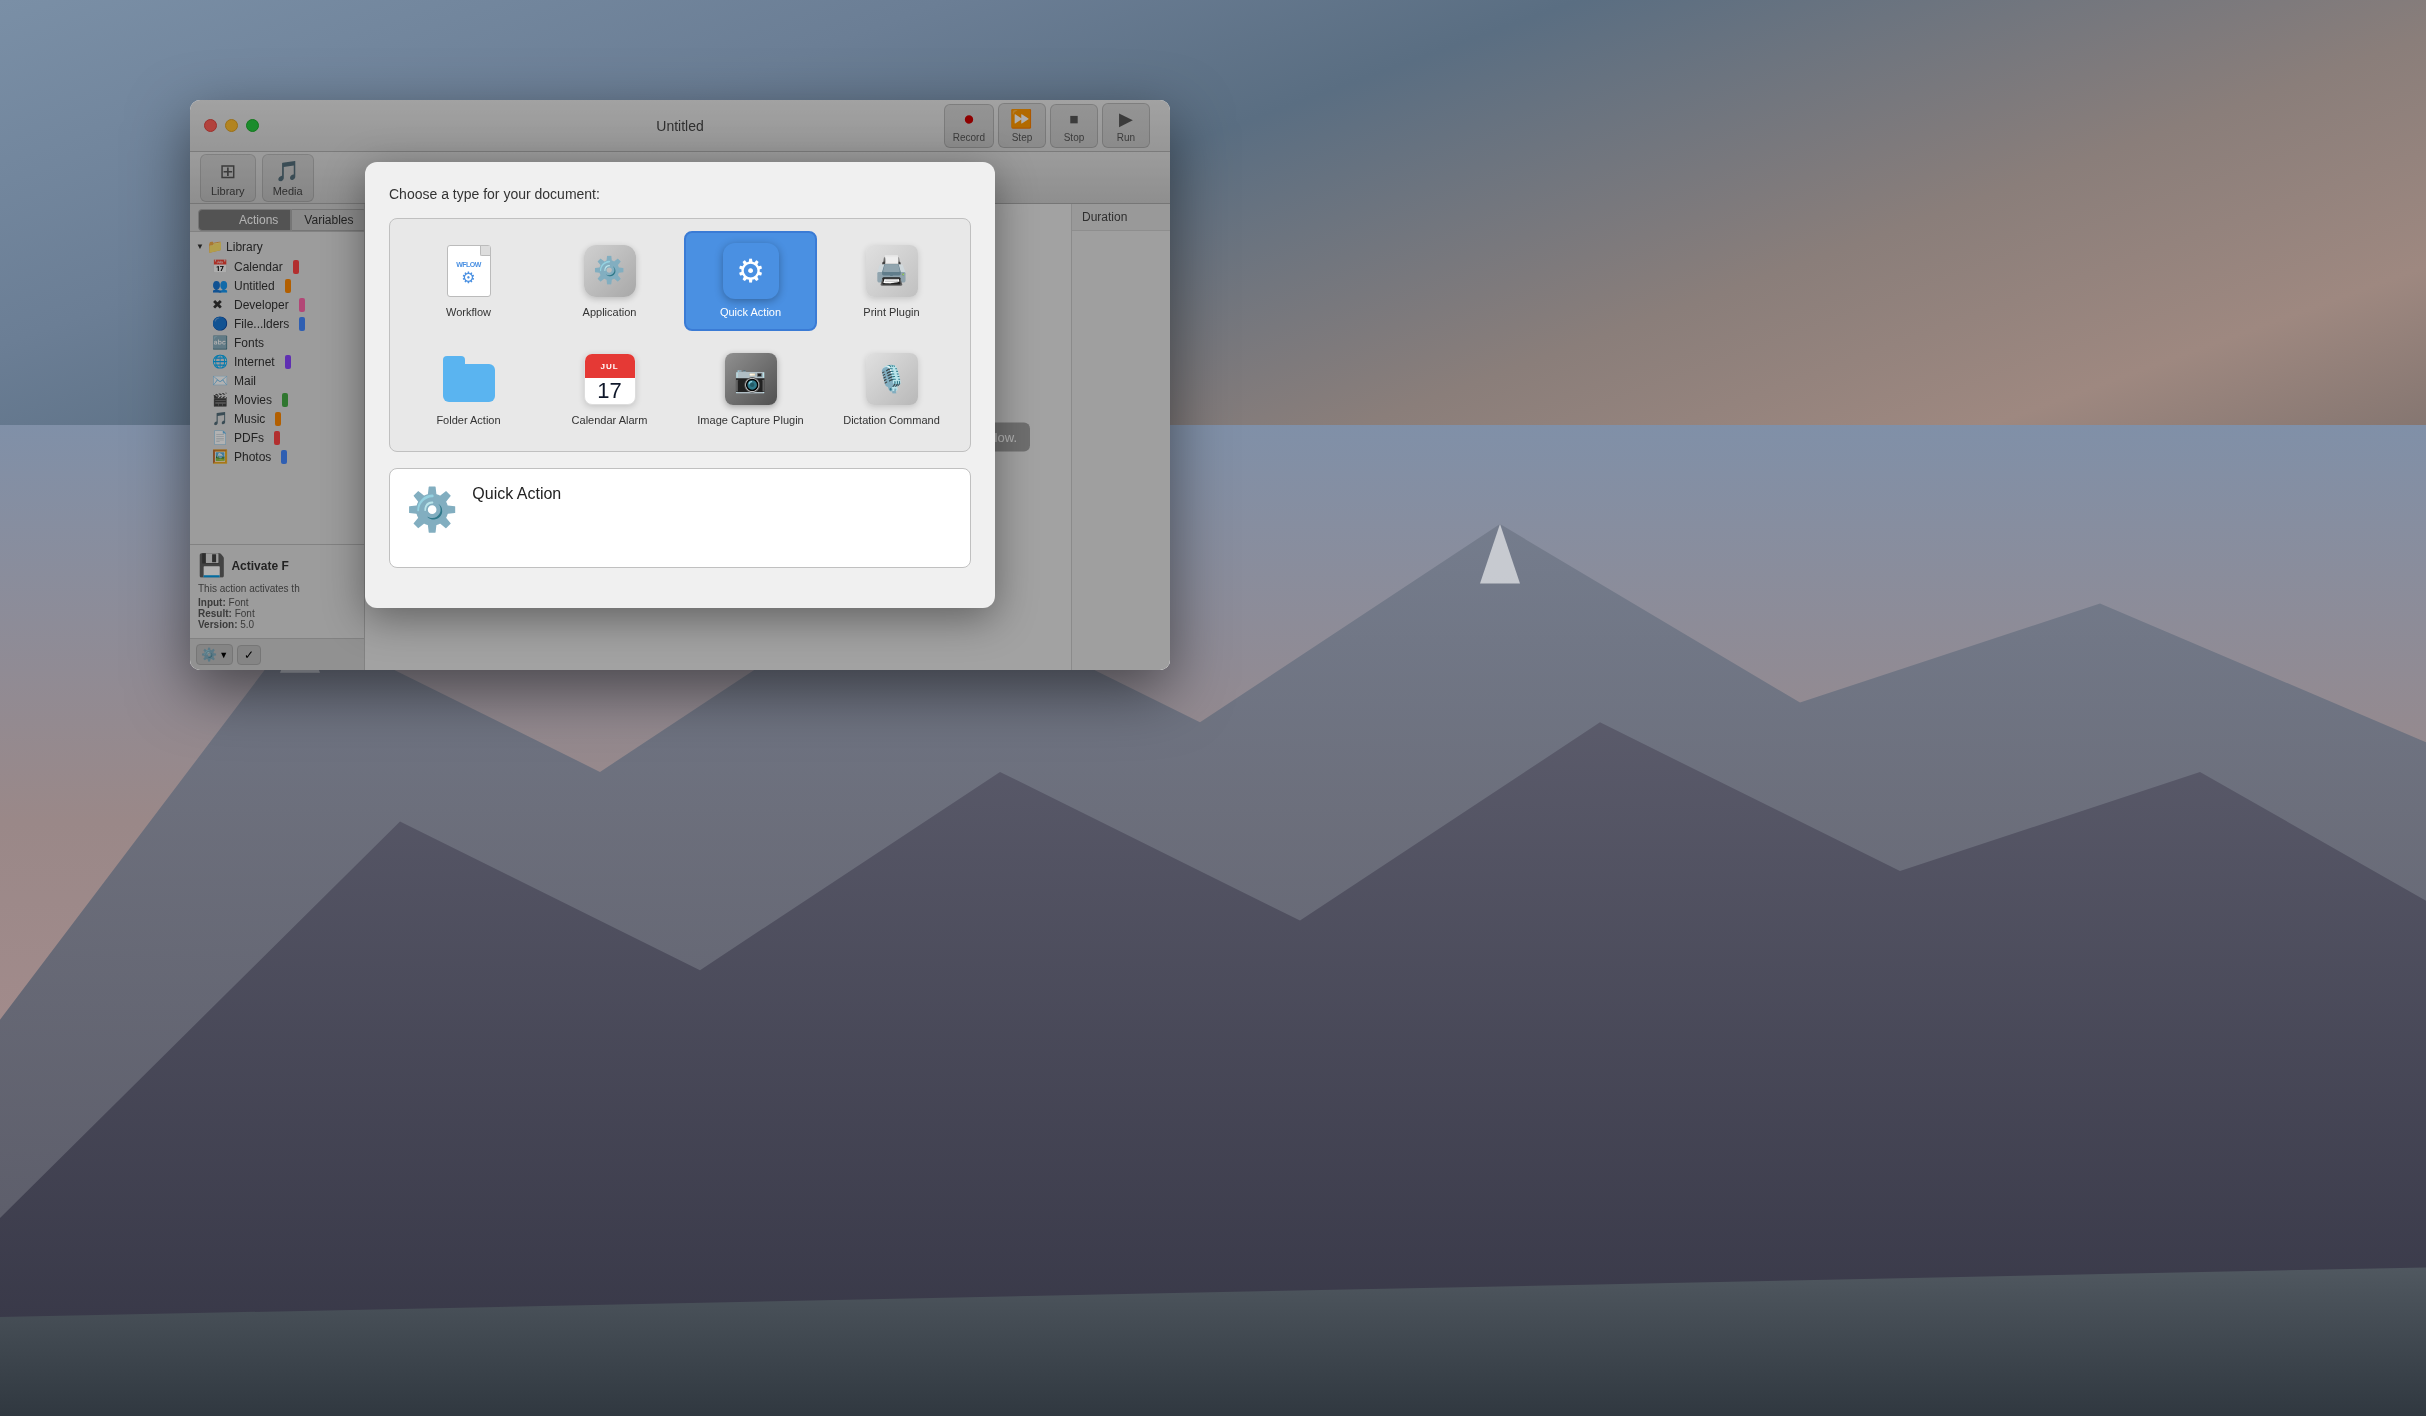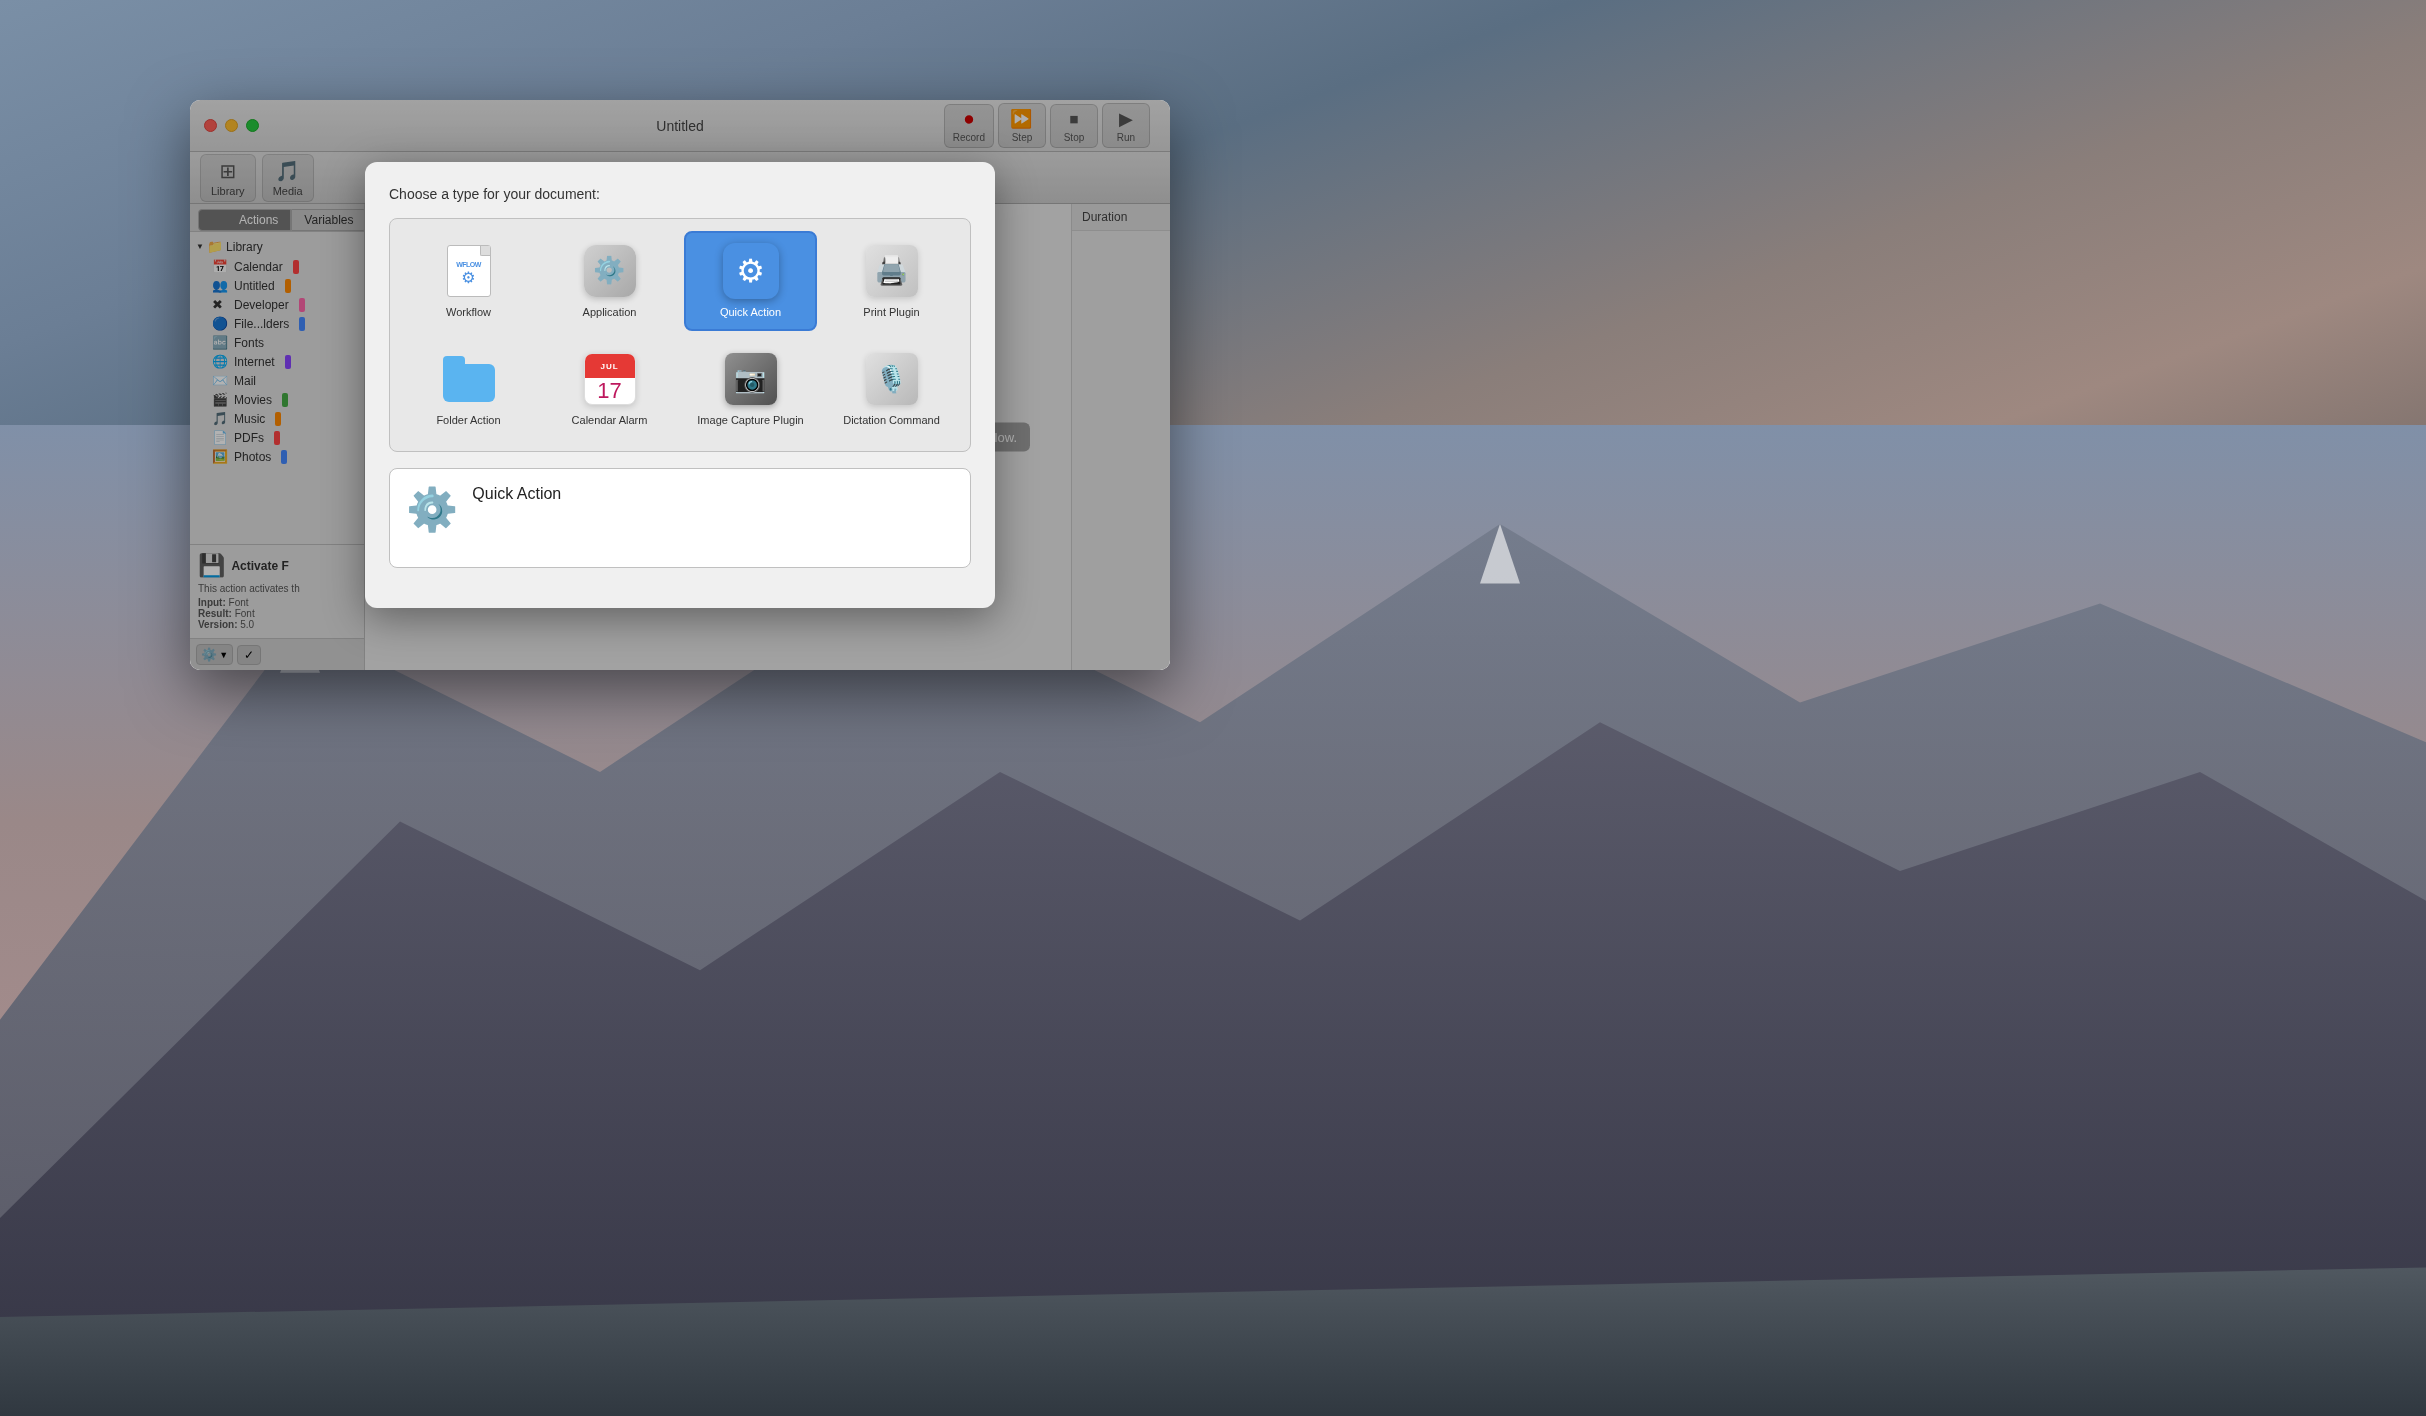--- a/index.html
+++ b/index.html
@@ -637,21 +637,21 @@
               <div style="position:absolute;top:0;left:0;width:22px;height:12px;background:#5ab4f0;border-radius:4px 4px 0 0;"></div>
             </div>
           </div>
           <span class="type-label">Folder Action</span>
         </div>
 
         <div class="type-item">
           <div class="type-icon-wrapper">
             <div style="width:52px;height:52px;border-radius:8px;background:white;border:1.5px solid #ddd;overflow:hidden;display:flex;flex-direction:column;box-shadow:0 2px 6px rgba(0,0,0,0.15);">
               <div style="height:28px;background:#e53935;display:flex;align-items:center;justify-content:center;font-size:8px;color:white;font-weight:700;letter-spacing:1px;">JUL</div>
-              <div style="flex:1;display:flex;align-items:center;justify-content:center;font-size:22px;font-weight:200;color:#be185d;">17</div>
+              <div style="flex:1;display:flex;align-items:center;justify-content:center;font-size:22px;font-weight:200;color:#0f172a;">17</div>
             </div>
           </div>
           <span class="type-label">Calendar Alarm</span>
         </div>
 
         <div class="type-item">
           <div class="type-icon-wrapper">
             <div style="width:52px;height:52px;border-radius:8px;background:linear-gradient(135deg,#909090,#505050);display:flex;align-items:center;justify-content:center;box-shadow:0 2px 6px rgba(0,0,0,0.3);">
               <span style="font-size:26px;">📷</span>
             </div>

